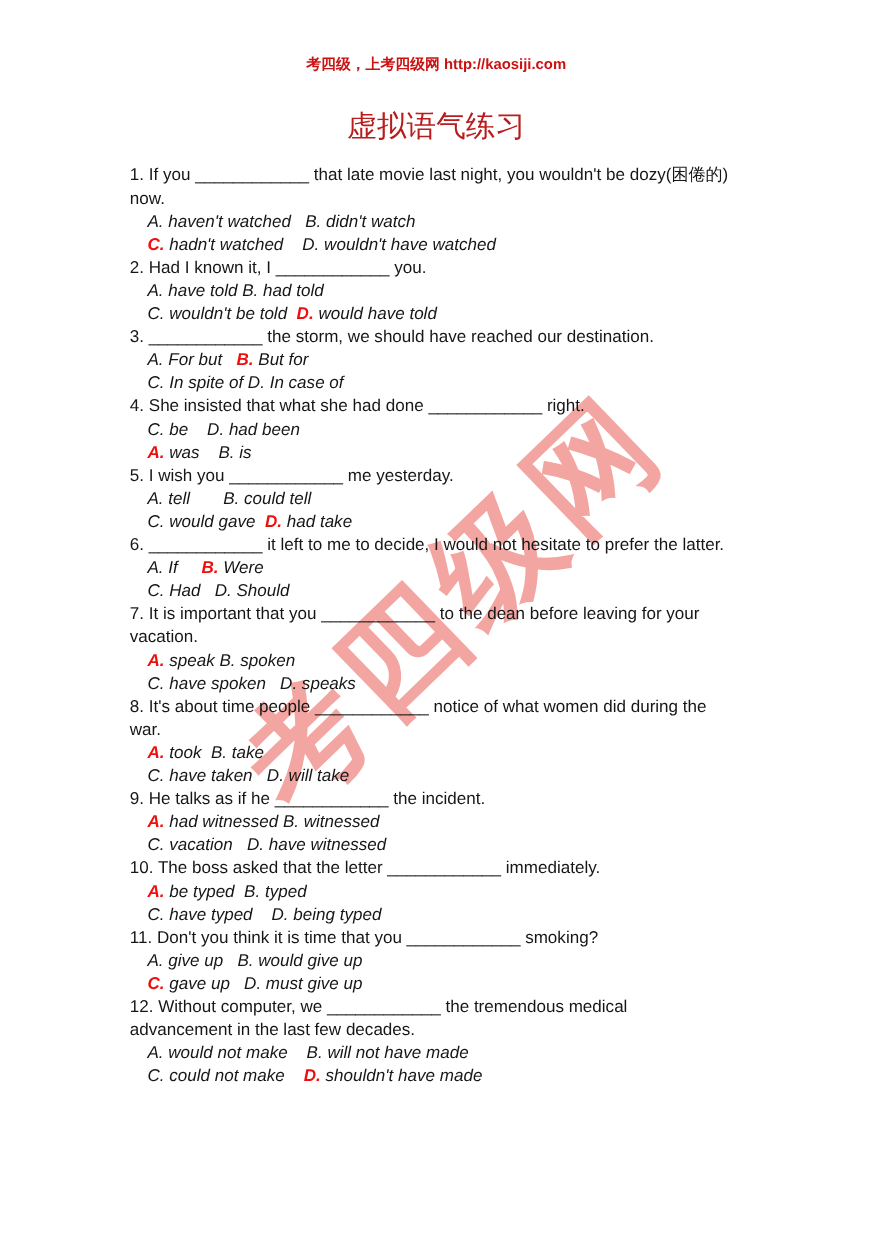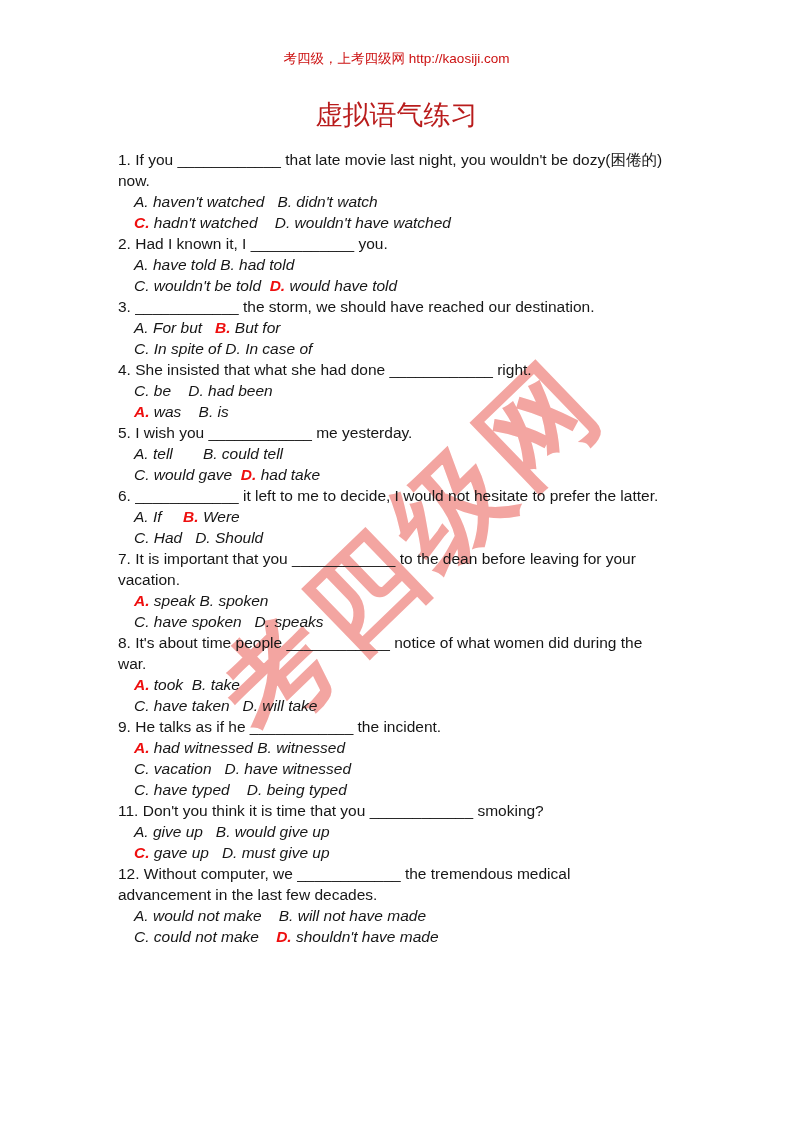--- a/index.html
+++ b/index.html
@@ -21,21 +21,21 @@
     z-index: 1;
     font-family: "Liberation Serif", serif;
     font-weight: bold;
     user-select: none;
   }
   .page-header {
     position: absolute;
     top: 50px; left: 0; width: 100%;
     text-align: center;
     color: #cc1111;
-    font-weight: normal;
+    font-weight: bold;
     font-size: 13.5px;
     z-index: 2;
   }
   .doc-title {
     position: absolute;
     top: 97px; left: 0; width: 100%;
     text-align: center;
     color: #b91c1c;
     font-size: 27px;
     font-family: "Liberation Serif", serif;
@@ -106,20 +106,22 @@
       <div class="q-line">war.</div>
       <div class="opt-line"><span class="red">A.</span><span> took  B. take</span></div>
       <div class="opt-line"><span>C. have taken   D. will take</span></div>
     </div>
     <div>
       <div class="q-line">9. He talks as if he ____________ the incident.</div>
       <div class="opt-line"><span class="red">A.</span><span> had witnessed B. witnessed</span></div>
       <div class="opt-line"><span>C. vacation   D. have witnessed</span></div>
     </div>
     <div>
+      <div class="q-line">10. The boss asked that the letter ____________ immediately.</div>
+      <div class="opt-line"><span class="red">A.</span><span> be typed  B. typed</span></div>
       <div class="opt-line"><span>C. have typed    D. being typed</span></div>
     </div>
     <div>
       <div class="q-line">11. Don't you think it is time that you ____________ smoking?</div>
       <div class="opt-line"><span>A. give up   B. would give up</span></div>
       <div class="opt-line"><span class="red">C.</span><span> gave up   D. must give up</span></div>
     </div>
     <div>
       <div class="q-line">12. Without computer, we ____________ the tremendous medical</div>
       <div class="q-line">advancement in the last few decades.</div>

